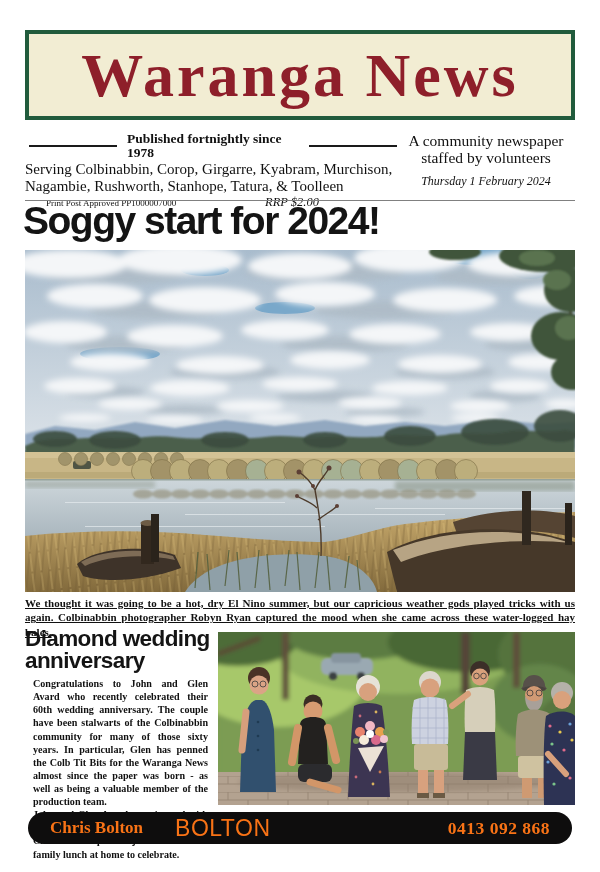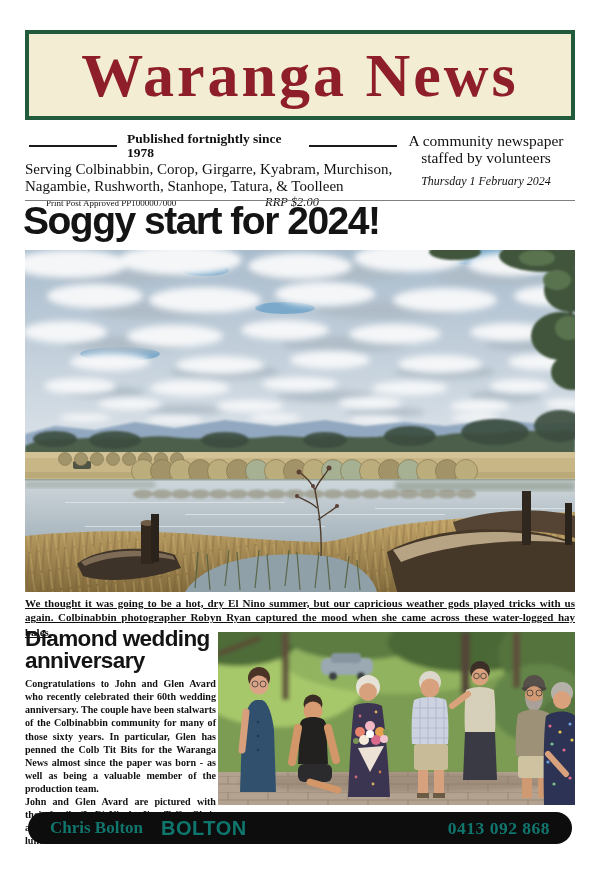--- a/index.html
+++ b/index.html
@@ -41,33 +41,33 @@
   
   .main-photo{position:absolute;left:25px;top:250px;width:550px;height:342px;overflow:hidden;
               background:#b9c6d4;}
   .caption{position:absolute;left:25px;top:596px;width:550px;margin:0;font-weight:bold;
            font-size:11px;line-height:1.3;text-align:justify;text-decoration:underline;}
 
   
   .story-text{position:absolute;left:25px;top:628px;width:191px;}
   .story-text h3{margin:0;font-family:"Liberation Sans",sans-serif;font-weight:bold;
                  font-size:22.5px;line-height:0.98;letter-spacing:-0.6px;color:#141414;}
-  .story-text p{margin:5px 0 0;font-size:10.1px;font-weight:bold;line-height:1.3;
+  .story-text p{margin:5px 8px 0;font-size:10.1px;font-weight:bold;line-height:1.3;
                 text-align:justify;}
   .story-text p + p{margin-top:0;}
   .wedding-photo{position:absolute;left:218px;top:632px;width:357px;height:173px;
                  overflow:hidden;background:#7b9c52;}
 
   
   .ad{position:absolute;left:28px;top:812px;width:544px;height:32px;background:#0e0d0d;
-      border-radius:16px;display:flex;align-items:center;color:#0f766e;
+      border-radius:16px;display:flex;align-items:center;color:#f97316;
       padding:0 22px;box-sizing:border-box;}
   .ad .agent{font-weight:bold;font-size:17px;}
-  .ad .brand{font-family:"Liberation Sans",sans-serif;font-weight:bold;font-size:20px;
-             margin-left:18px;letter-spacing:.5px;}
+  .ad .brand{font-family:"Liberation Sans",sans-serif;font-weight:normal;font-size:23px;
+             margin-left:32px;letter-spacing:.5px;}
   .ad .brand2{font-family:"Liberation Sans",sans-serif;font-weight:normal;font-size:23px;
               margin-left:9px;letter-spacing:1px;}
   .ad .phone{margin-left:auto;font-weight:bold;font-size:17.5px;letter-spacing:.5px;}
 </style>
 </head>
 <body>
 
 <div class="page">
 
   <div class="masthead">

